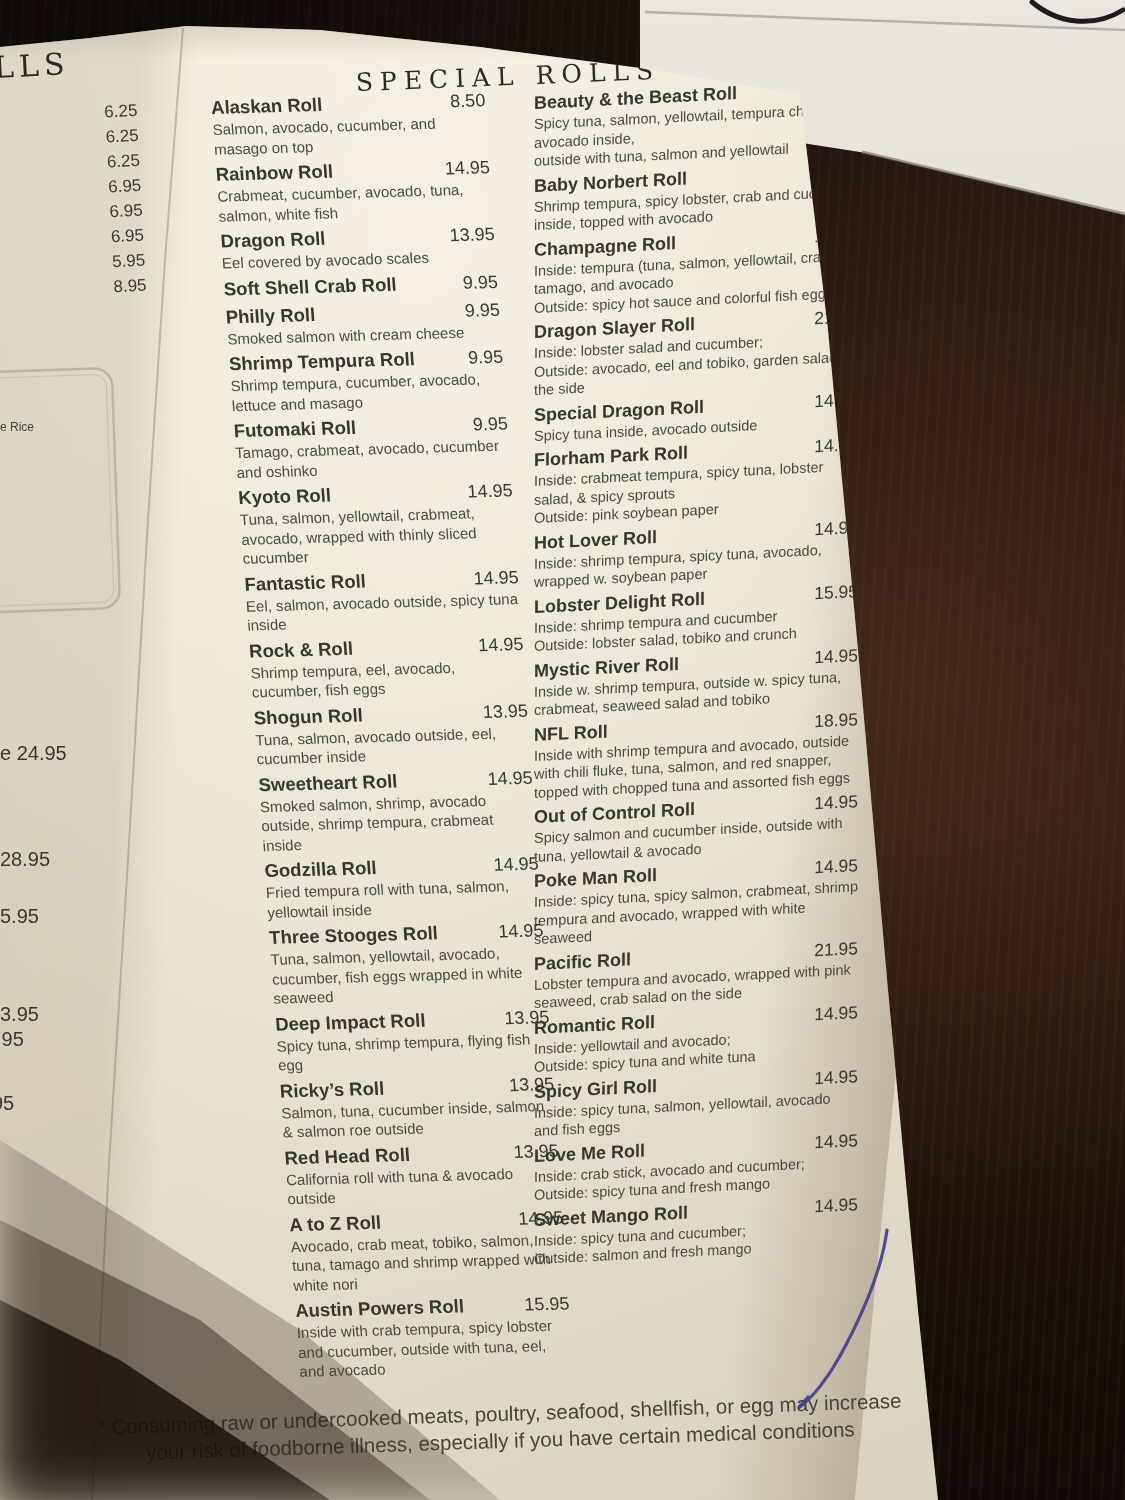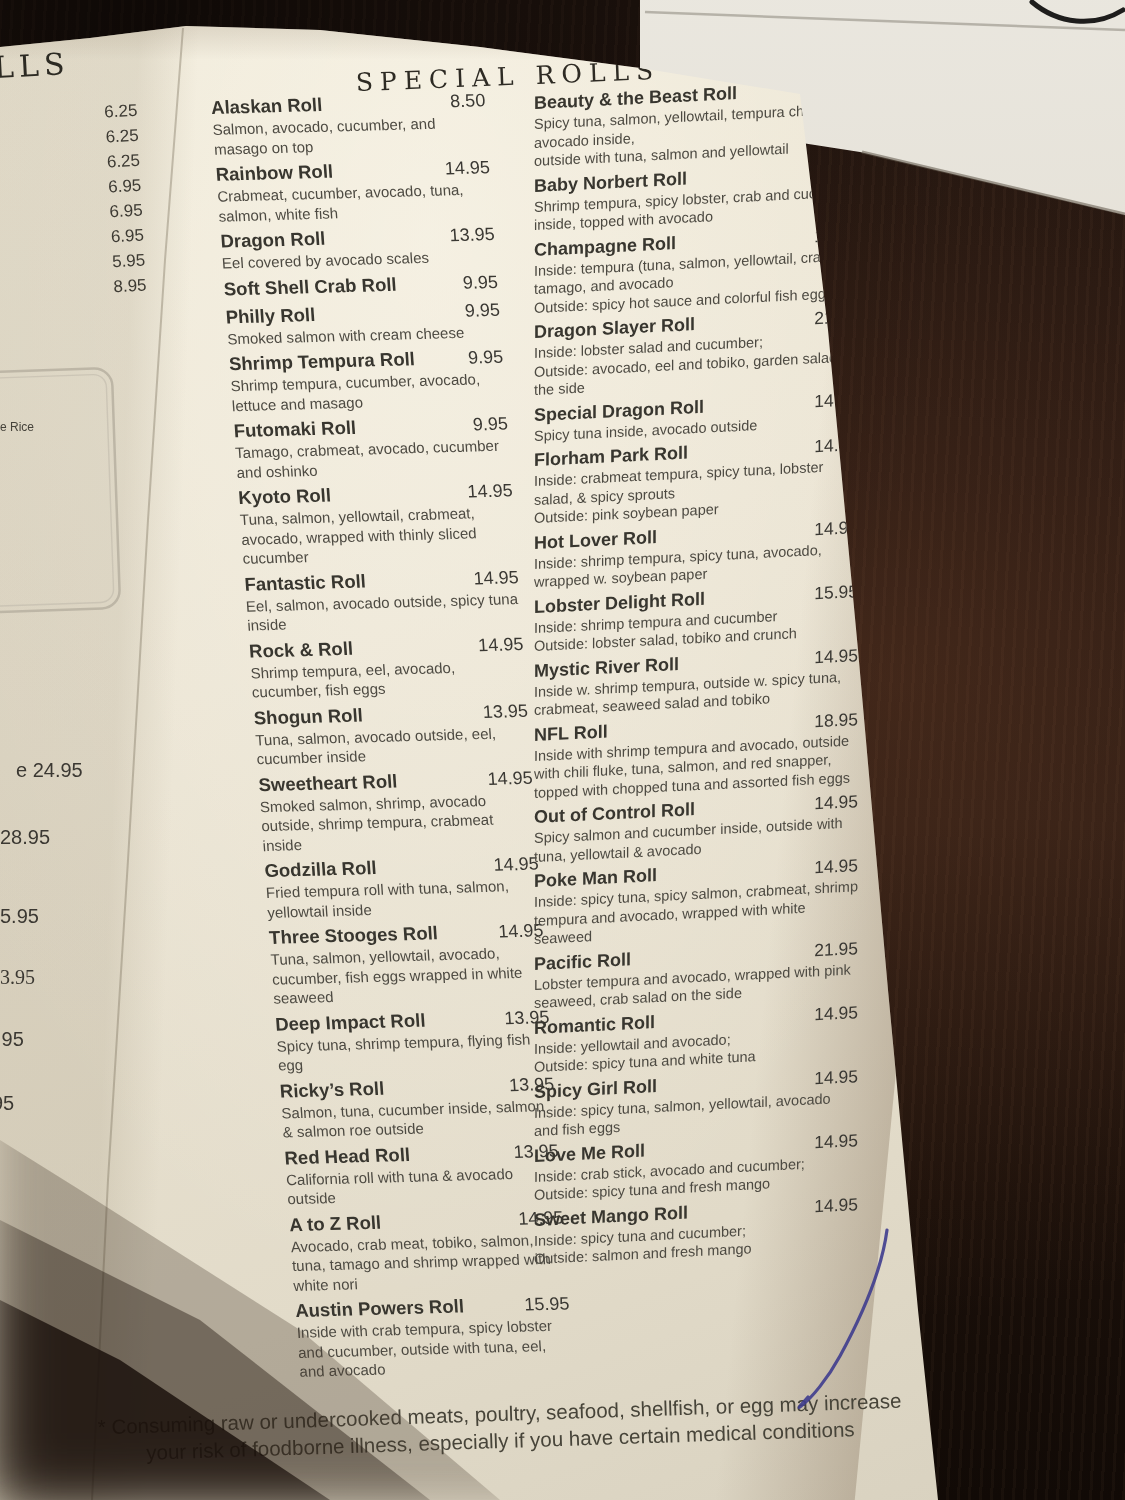--- a/index.html
+++ b/index.html
@@ -35,24 +35,24 @@
     background:linear-gradient(to left,rgba(128,108,85,.34),rgba(128,108,85,0) 58%);}
 
   
   .lls{position:absolute;left:-6px;top:48px;font-family:"DejaVu Serif",serif;
        font-size:30px;letter-spacing:5px;color:#2c2a23;transform:rotate(-3deg);}
   .top-prices{position:absolute;left:52px;top:100px;width:90px;text-align:right;
        font-size:17px;line-height:25px;color:#3d3a33;transform:rotate(-3deg);}
   .rice{position:absolute;left:0;top:420px;font-size:12px;color:#45423a;}
   .partials{position:absolute;left:0;top:0;width:90px;font-size:20px;color:#3b3832;}
   .partials div{position:absolute;}
-  .partials div:nth-of-type(1){top:742px;left:16px;margin-top:17px;}
-  .partials div:nth-of-type(2){top:826px;left:0;}
+  .partials div:nth-of-type(1){top:742px;left:0;}
+  .partials div:nth-of-type(2){top:848px;left:0;}
   .partials div:nth-of-type(3){top:905px;left:0;}
-  .partials div:nth-of-type(4){top:966px;left:0;font-family:Liberation Serif, serif;}
+  .partials div:nth-of-type(4){top:1003px;left:0;}
   .partials div:nth-of-type(5){top:1028px;left:-4px;}
   .partials div:nth-of-type(6){top:1092px;left:-8px;}
   .partials div:nth-of-type(7){top:1136px;left:-12px;}
 
   
   .title{position:absolute;left:318px;top:62px;width:380px;text-align:center;
      font-family:"DejaVu Serif",serif;font-size:25px;letter-spacing:7px;
      color:#2e2b24;transform:rotate(-2.3deg);}
 
   

